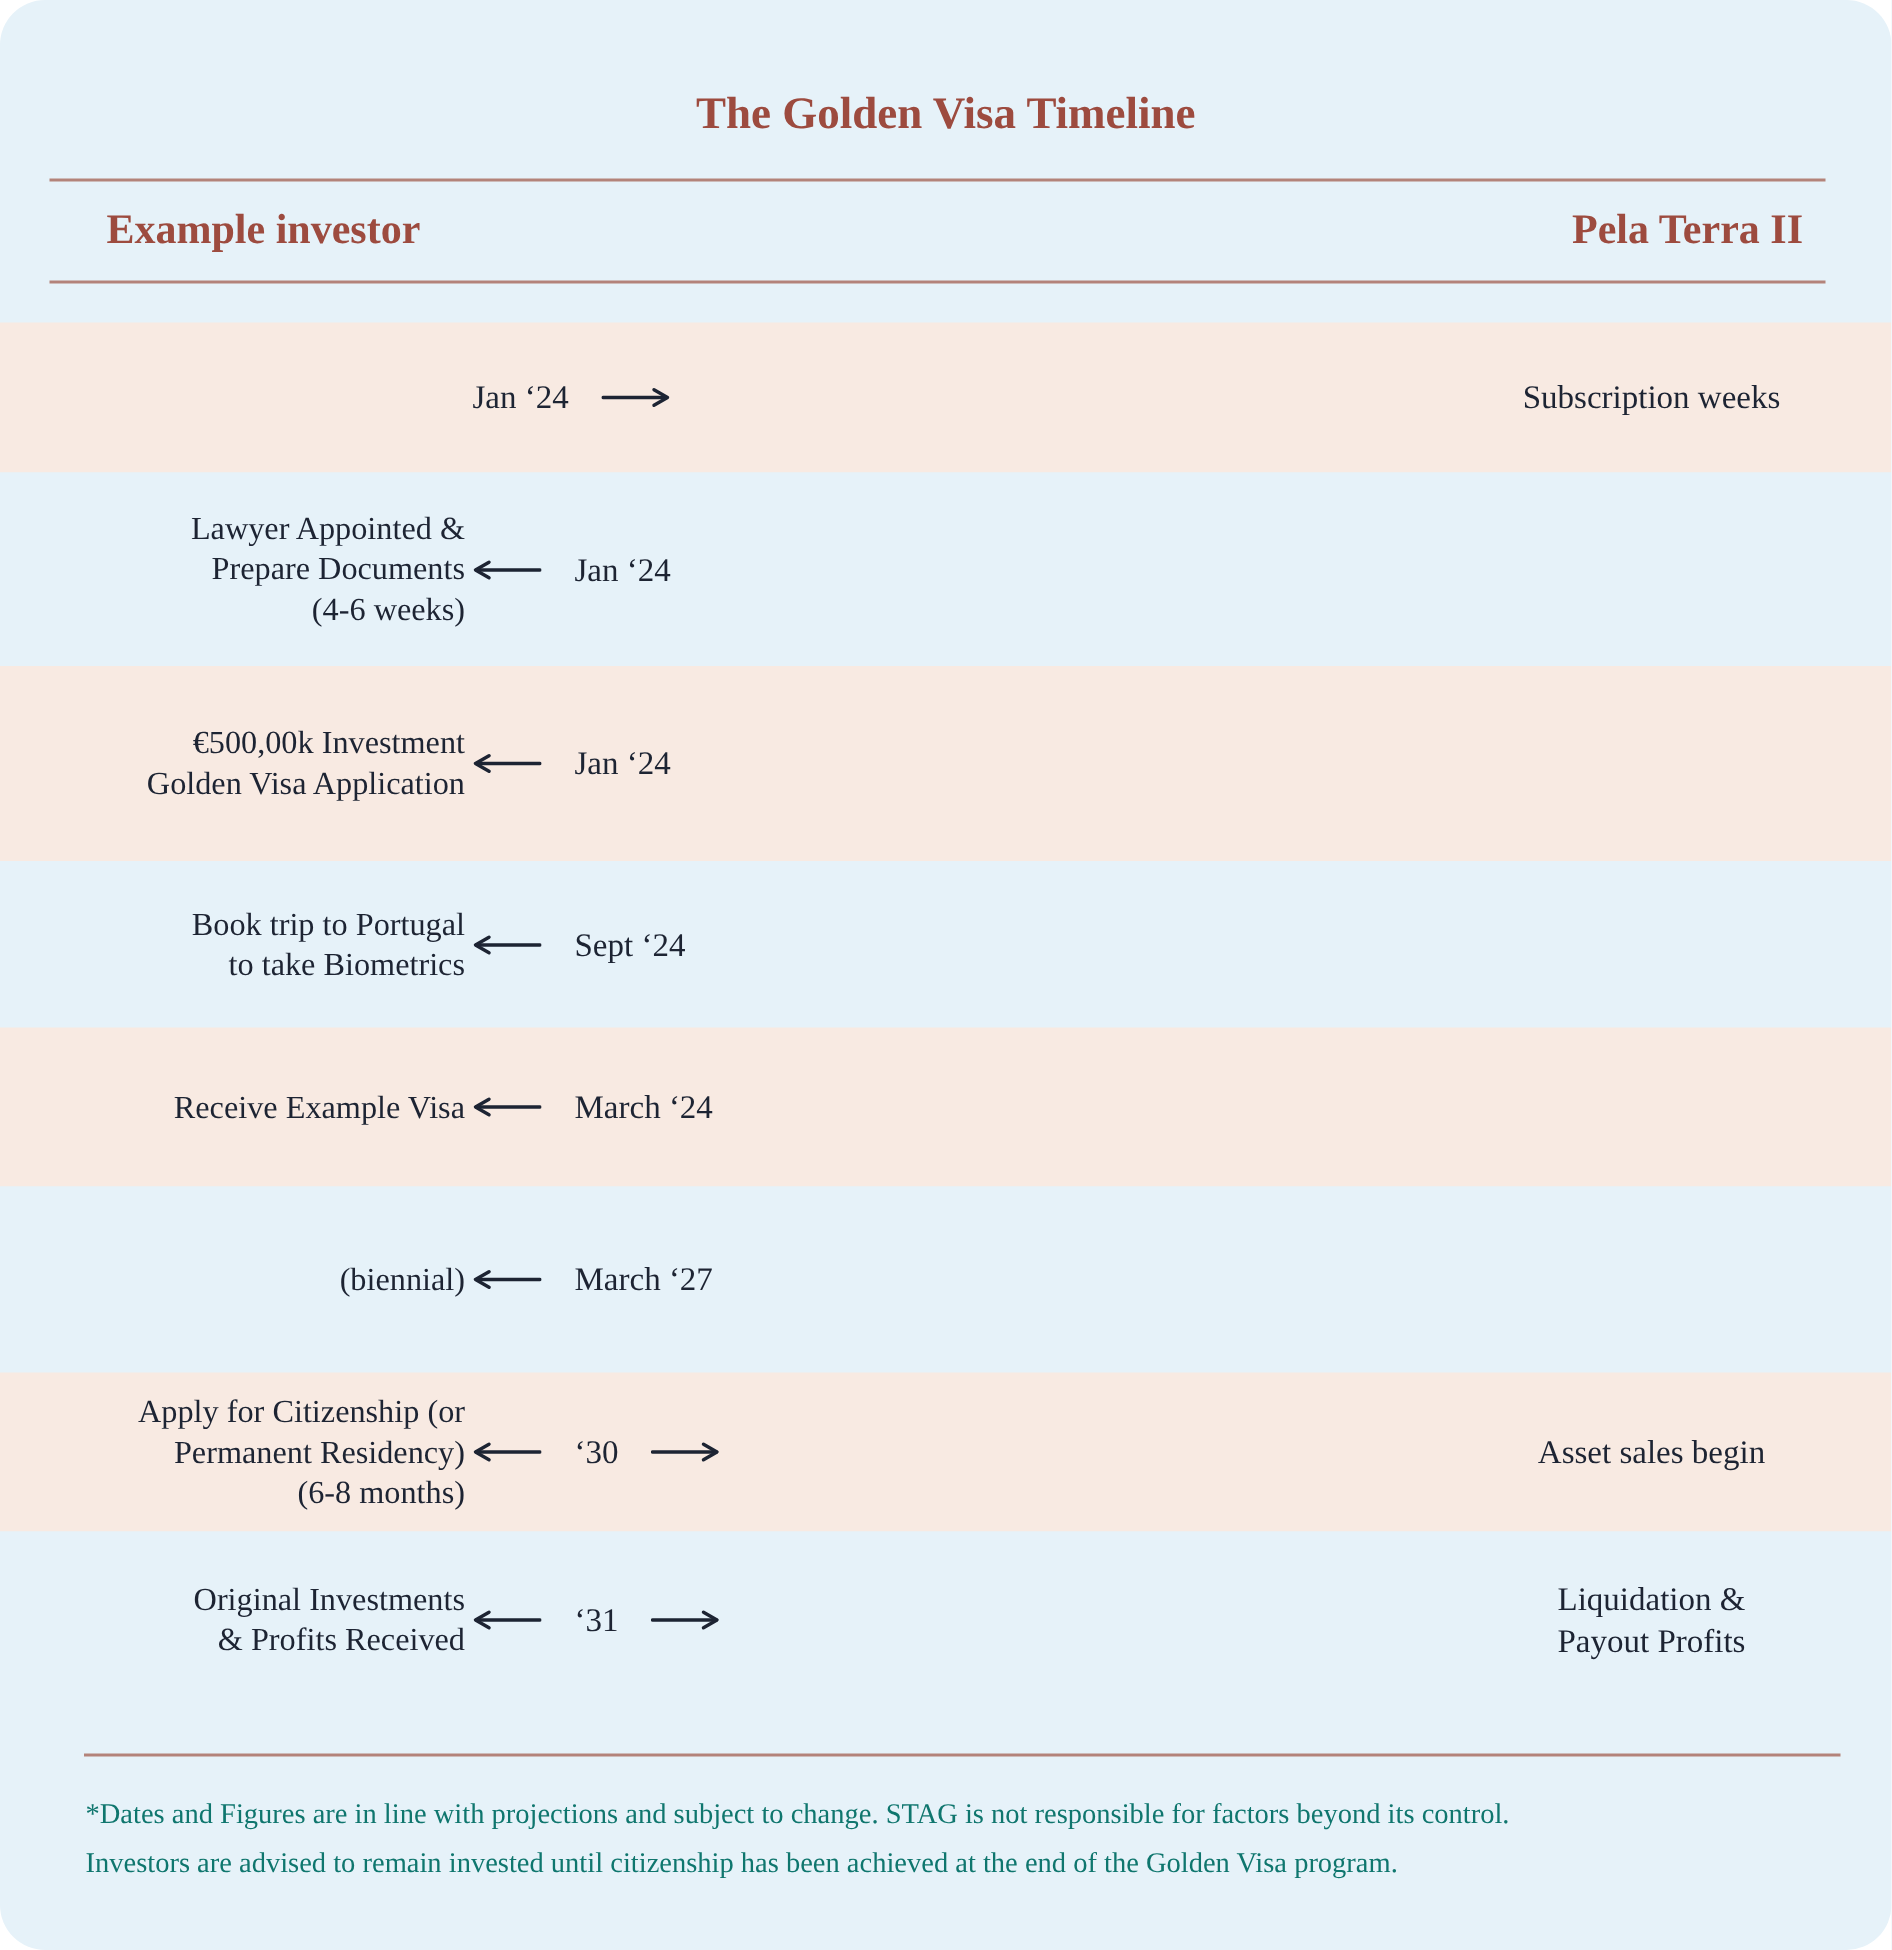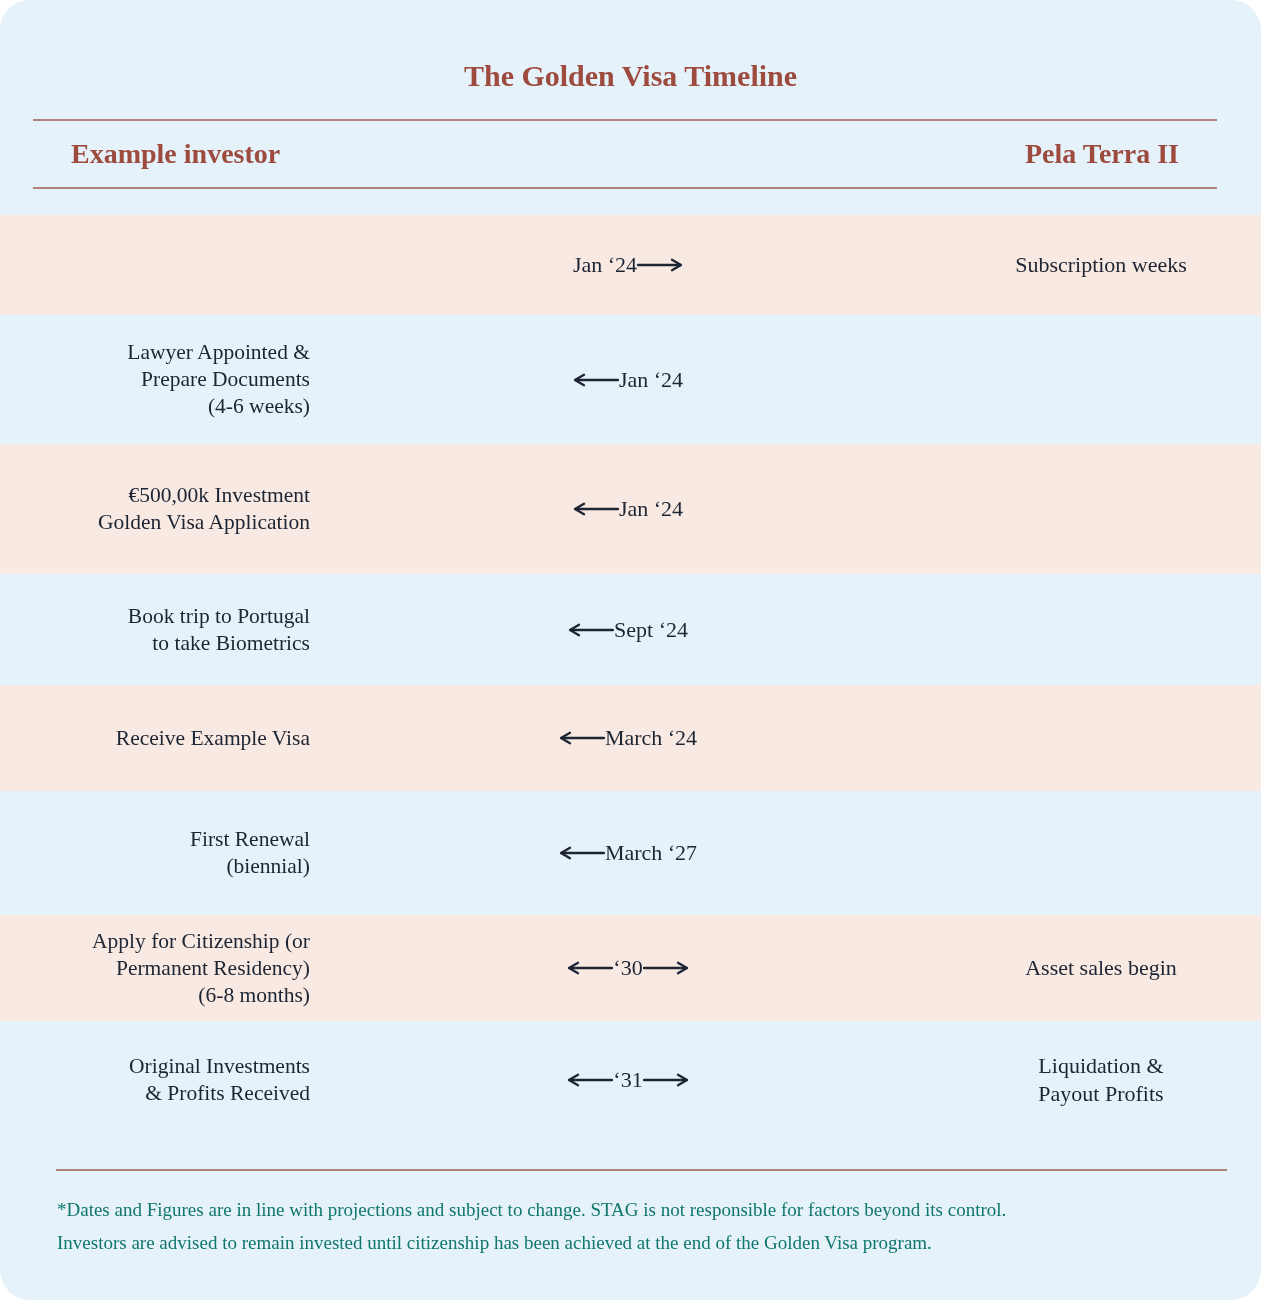--- a/index.html
+++ b/index.html
@@ -29,21 +29,21 @@
     height: 0;
     border: none;
     border-top: 2px solid #b3837a;
     margin: 23px 44px 0 33px;
   }
   .col-headers {
     height: 66px;
     display: flex;
     align-items: center;
     justify-content: space-between;
-    padding: 0 82px 0 71px;
+    padding: 0 59px 0 71px;
     font-size: 28px;
     font-weight: bold;
     color: #9d4b3f;
   }
   .rule2 { margin-top: 0; }
   .rows { margin-top: 26px; }
   .row {
     display: grid;
     grid-template-columns: 315px 1fr 320px;
     align-items: center;
@@ -53,21 +53,21 @@
   .cell-left {
     text-align: right;
     font-size: 21.5px;
     line-height: 27px;
     padding-right: 5px;
     padding-left: 48px;
   }
   .cell-center {
     display: flex;
     align-items: center;
-    justify-content: center;
+    gap: 22px;
     font-size: 22px;
   }
   .cell-right {
     text-align: center;
     font-size: 22px;
     line-height: 28px;
   }
   .arrow { display: block; flex: 0 0 auto; }
   .footer-rule {
     height: 0;
@@ -169,21 +169,20 @@
           <path d="M45 7 H2.5" fill="none" stroke="#1d2433" stroke-width="2.3" stroke-linecap="round"></path>
           <path d="M11 1.8 L2 7 L11 12.2" fill="none" stroke="#1d2433" stroke-width="2.3" stroke-linecap="round" stroke-linejoin="round"></path>
         </svg>
         <span>March ‘24</span>
       </div>
       <div class="cell-right"></div>
     </div>
 
     <div class="row blue" style="height:124px">
       <div class="cell-left">
-        <div>First Renewal</div>
         <div>(biennial)</div>
       </div>
       <div class="cell-center">
         <svg class="arrow" width="46" height="14" viewBox="0 0 46 14">
           <path d="M45 7 H2.5" fill="none" stroke="#1d2433" stroke-width="2.3" stroke-linecap="round"></path>
           <path d="M11 1.8 L2 7 L11 12.2" fill="none" stroke="#1d2433" stroke-width="2.3" stroke-linecap="round" stroke-linejoin="round"></path>
         </svg>
         <span>March ‘27</span>
       </div>
       <div class="cell-right"></div>

